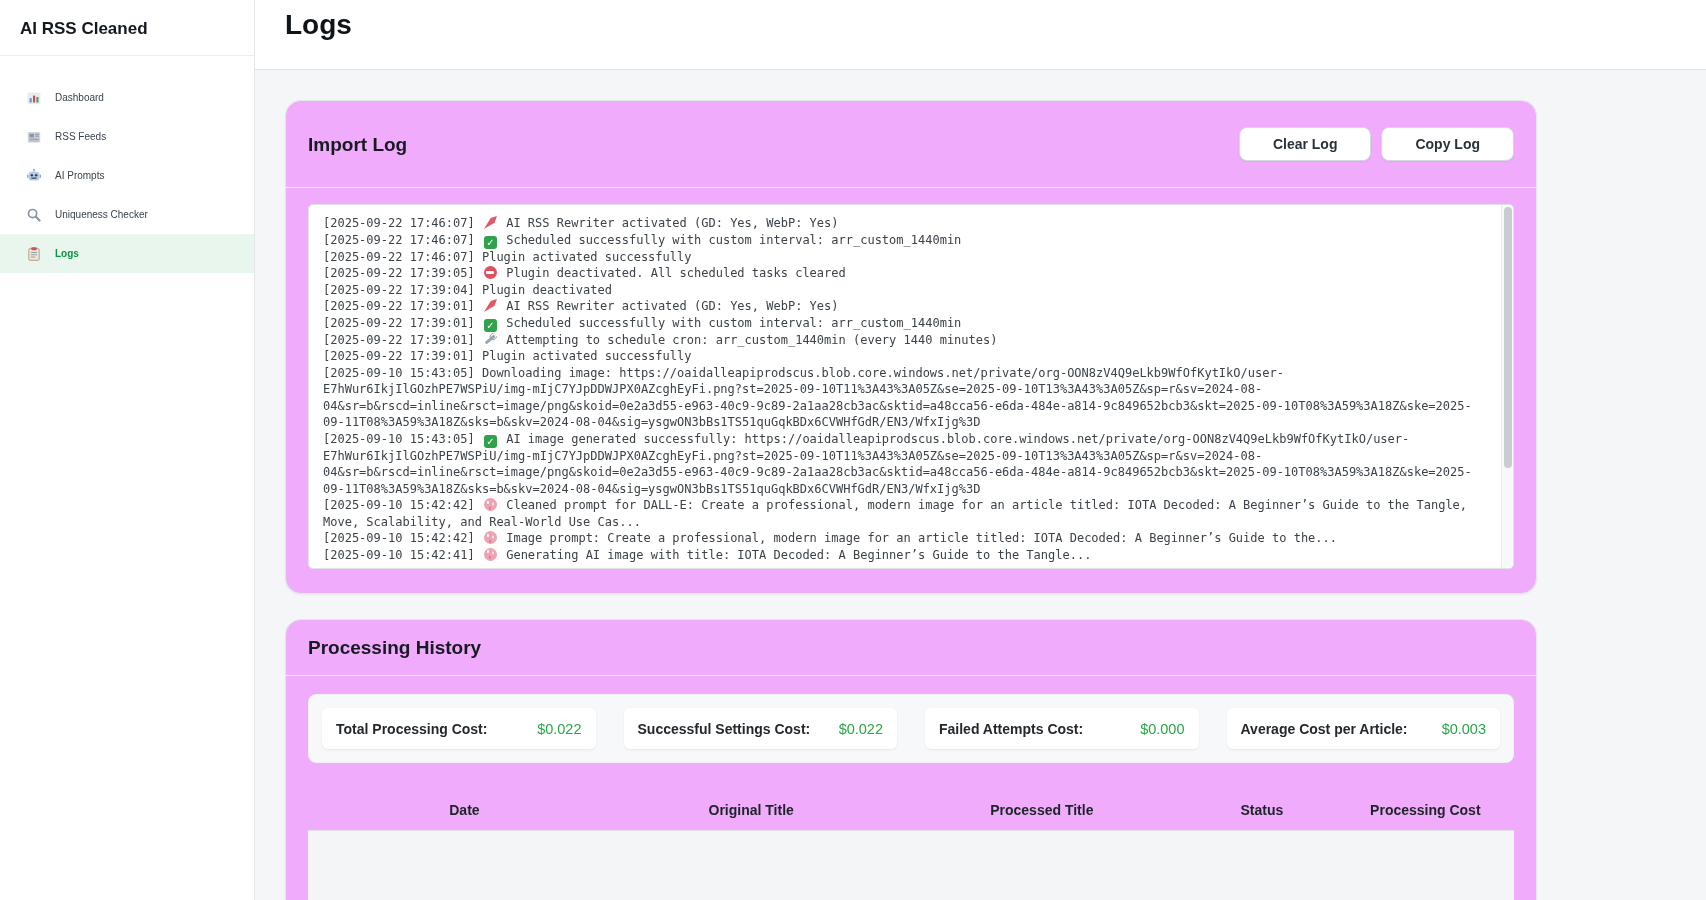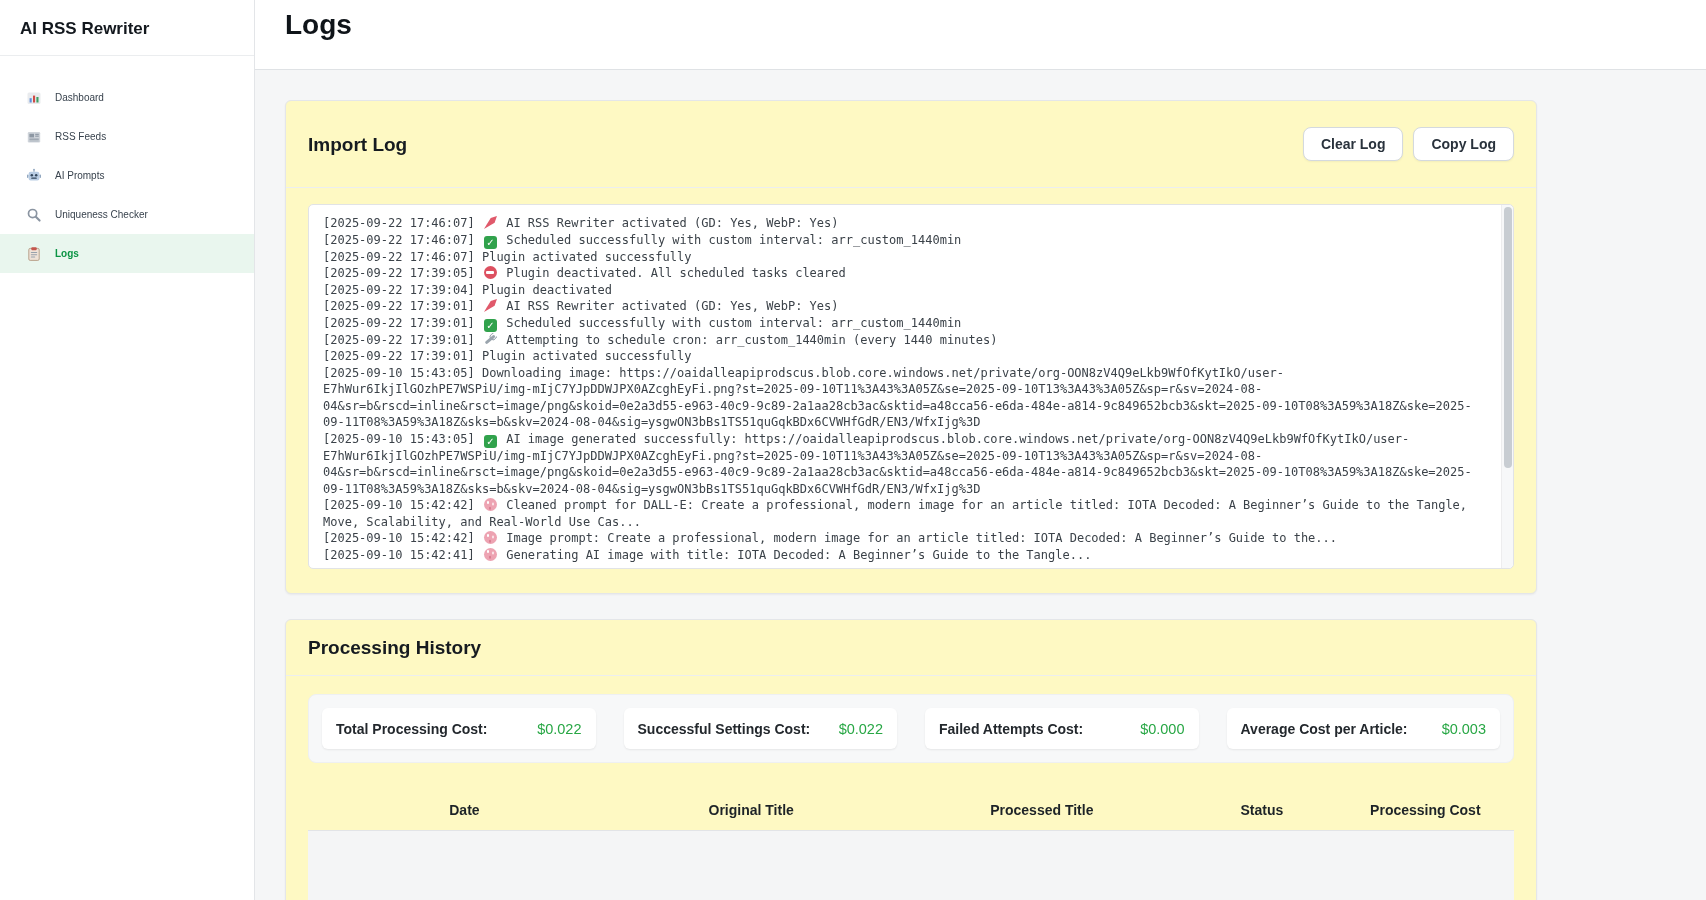--- a/index.html
+++ b/index.html
@@ -19,28 +19,28 @@
   .menu-item .micon { width:16px; height:16px; display:inline-flex; flex:none; }
   .menu-item .micon svg { width:16px; height:16px; }
   .menu-item.active { background:var(--active-bg,#e9f6ee); color:var(--active-green,#0b9444); font-weight:700; }
 
   
   .main { flex:1; display:flex; flex-direction:column; min-width:0; }
   .page-header { background:#fff; height:70px; border-bottom:1px solid #dfe2e5; padding:9px 30px; flex:none; }
   .page-header h1 { margin:0; font-size:28px; font-weight:700; color:#0f1419; }
   .content { padding:30px 0 0 30px; }
 
-  .card { width:1252px; background:#fef9c3; border:1px solid #e4e6e9; border-radius:6px; box-shadow:0 1px 2px rgba(20,25,30,0.05); }
+  .card { width:1252px; background:#f0abfc; border:1px solid #e4e6e9; border-radius:16px; box-shadow:0 1px 2px rgba(20,25,30,0.05); }
   .card + .card { margin-top:25px; }
   .card-header { display:flex; align-items:center; justify-content:space-between; padding:26px 22px; border-bottom:1px solid #eceef0; }
   .card-header h2 { margin:0; font-size:19px; font-weight:700; color:#161b20; line-height:27px; }
   .card-history { min-height:420px; }
   .card-history .card-header { padding:14px 22px; }
   .card-actions { display:flex; gap:10px; }
-  .btn { background:#fff; border:1px solid #d4d9de; border-radius:8px; padding:8px 17px; font-size:14px; font-weight:600; color:#29323c; font-family:inherit; box-shadow:0 1px 2px rgba(16,24,40,0.05); cursor:pointer; }
+  .btn { background:#fff; border:1px solid #d4d9de; border-radius:8px; padding:8px 33px; font-size:14px; font-weight:600; color:#29323c; font-family:inherit; box-shadow:0 1px 2px rgba(16,24,40,0.05); cursor:pointer; }
 
   .card-body { padding:16px 22px 24px; }
 
   
   .log-box { position:relative; border:1px solid #e1e3e6; border-radius:5px; height:365px; overflow:hidden; background:#fff; }
   .log-content { padding:10px 30px 10px 14px; font-family:"DejaVu Sans Mono", monospace; font-size:12px; line-height:16.5px; color:#3b4249; }
   .log-line { white-space:pre-wrap; overflow-wrap:break-word; }
   .log-scrollbar { position:absolute; top:0; right:0; width:12px; height:100%; background:#f7f8f9; border-left:1px solid #ededee; border-radius:0 5px 5px 0; }
   .log-thumb { position:absolute; top:2px; left:2px; width:8px; height:72%; background:#c8cdd2; border-radius:4px; }
 
@@ -71,21 +71,21 @@
   .history-table th:nth-child(4){ width:12.4%; }
   .history-table th:nth-child(5){ width:14.7%; }
   .empty-row td { height:90px; background:#f4f5f6; border:none; }
 </style>
 </head>
 <body>
 
 <div class="app">
 
   <aside class="sidebar">
-    <div class="sidebar-title">AI RSS Rewriter</div>
+    <div class="sidebar-title">AI RSS Cleaned</div>
     <nav class="menu" id="sidebar-menu">
         <div class="menu-item">
           <span class="micon">
             <svg viewBox="0 0 16 16">
               <rect x="1.5" y="2.5" width="13" height="11.5" rx="1.5" fill="#e9ebee"></rect>
               <rect x="3.6" y="8.2" width="2.1" height="4.3" fill="#5f8fd9"></rect>
               <rect x="7" y="5.6" width="2.1" height="6.9" fill="#cf4a45"></rect>
               <rect x="10.4" y="7" width="2.1" height="5.5" fill="#3f9e63"></rect>
             </svg>
           </span>

